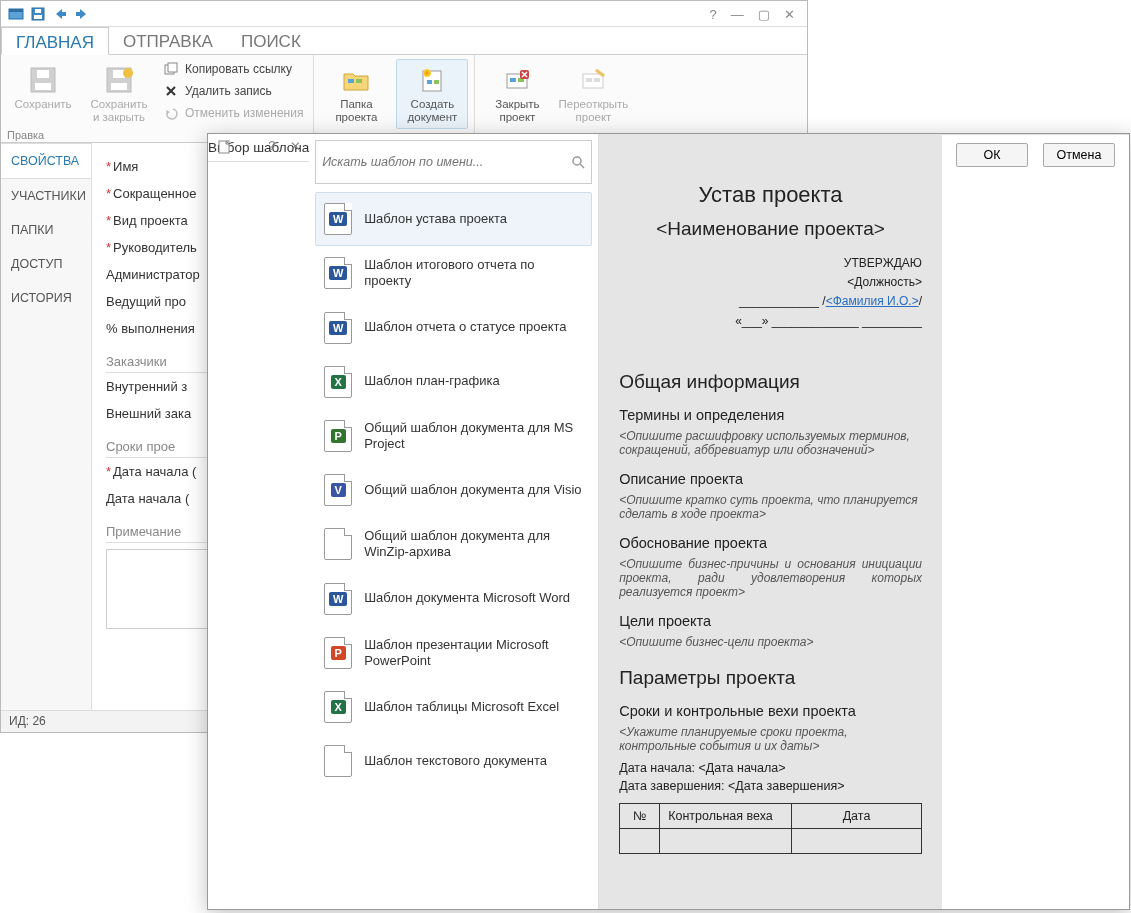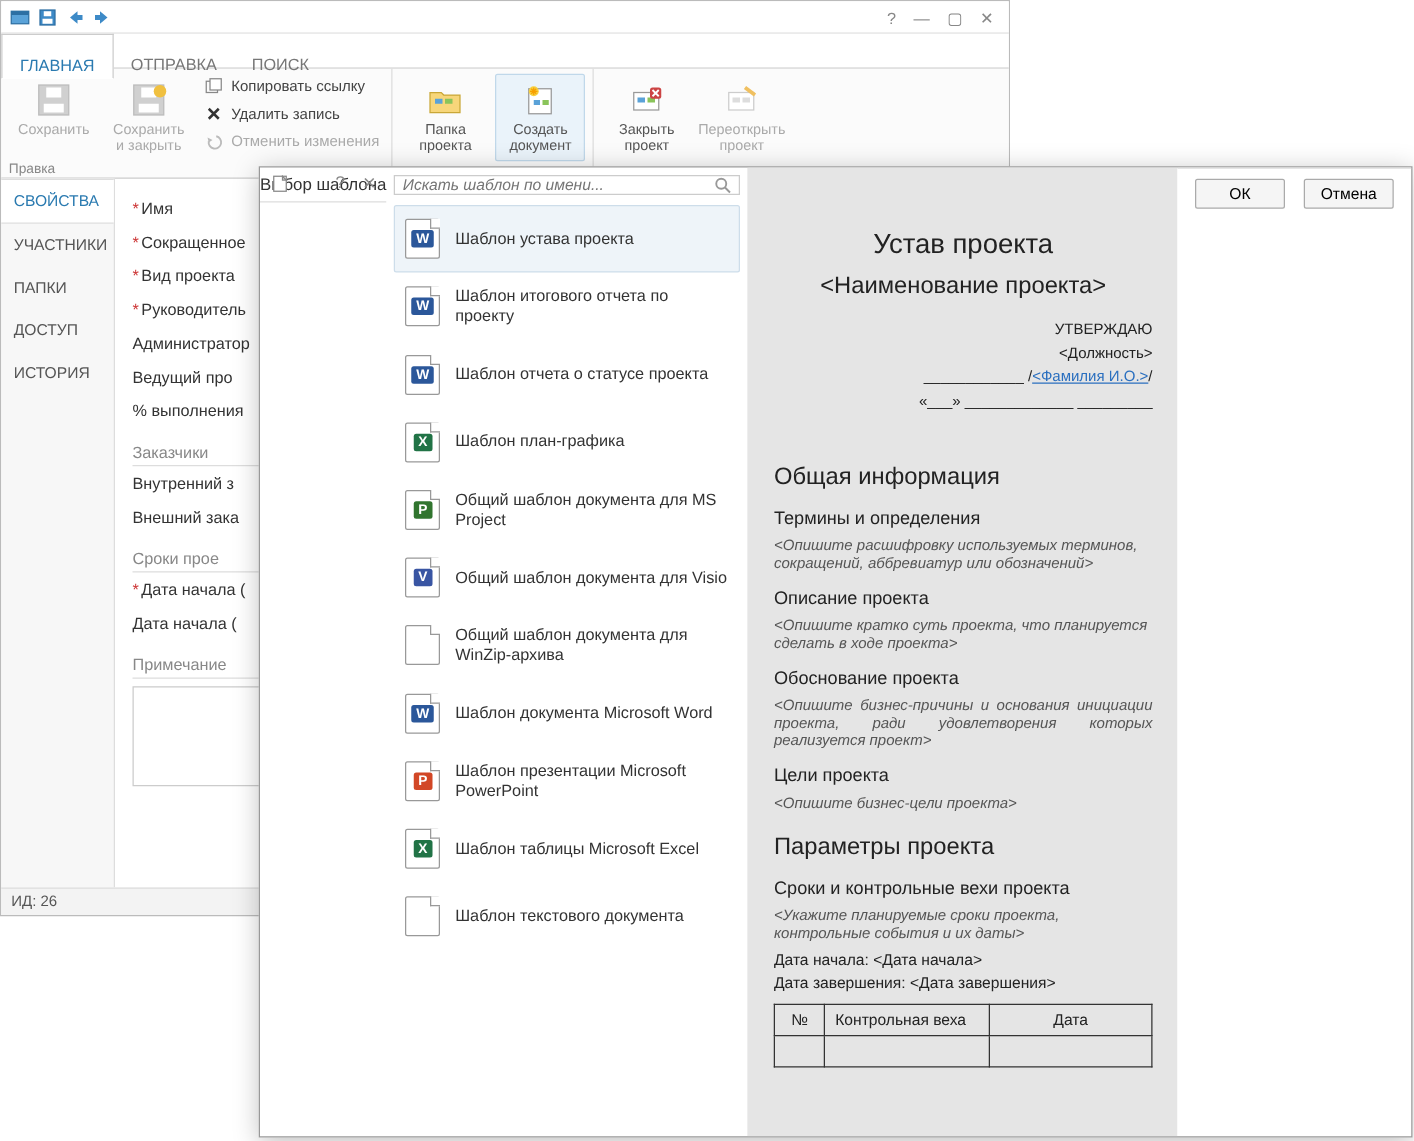--- a/index.html
+++ b/index.html
@@ -8,21 +8,21 @@
 
 .main-window { position: absolute; top: 0; left: 0; width: 808px; height: 733px; border: 1px solid #bbb; background: #fff; }
 .qat { height: 26px; background: #fff; display: flex; align-items: center; padding: 0 6px; gap: 4px; border-bottom: 1px solid #ddd; }
 .qat .icon { width: 18px; height: 18px; display: inline-flex; align-items: center; justify-content: center; }
 .title-bar { position: absolute; top: 0; left: 0; right: 0; height: 26px; display: flex; align-items: center; justify-content: center; pointer-events: none; }
 .title-bar span { font-size: 14px; color: #333; }
 .win-controls { position: absolute; top: 0; right: 0; height: 26px; display: flex; align-items: center; gap: 14px; padding: 0 12px; color: #888; }
 .win-controls span { cursor: pointer; }
 
 .ribbon-tabs { display: flex; height: 28px; border-bottom: 1px solid #ccc; background: #fff; }
-.ribbon-tab { padding: 17px 14px; font-size: 13px; color: #777; cursor: pointer; }
+.ribbon-tab { padding: 5px 14px; font-size: 17px; color: #777; cursor: pointer; }
 .ribbon-tab.active { color: #2a7ab0; border: 1px solid #ccc; border-bottom: 1px solid #fff; background: #fff; margin-bottom: -1px; }
 
 .ribbon-body { height: 88px; display: flex; border-bottom: 1px solid #ccc; background: #fbfbfb; }
 .ribbon-group { display: flex; flex-direction: column; border-right: 1px solid #ddd; padding: 4px 6px 1px 6px; }
 .ribbon-group-inner { display: flex; flex: 1; align-items: flex-start; gap: 4px; }
 .ribbon-group-label { font-size: 11px; color: #888; text-align: left; padding-bottom: 12px; }
 .big-btn { display: flex; flex-direction: column; align-items: center; justify-content: flex-start; width: 72px; padding: 4px 2px; cursor: pointer; border: 1px solid transparent; border-radius: 2px; color: #555;}
 .big-btn.disabled { color: #aaa; }
 .big-btn.highlight { border: 1px solid #c0d8ea; background: #eaf3fa; }
 .big-btn .icon { width: 32px; height: 32px; display: flex; align-items: center; justify-content: center; }
@@ -41,21 +41,21 @@
 .section-hdr { color: #888; border-bottom: 1px solid #ddd; padding: 8px 0 3px 0; margin-top: 4px; font-size: 13px;}
 .status-bar { position: absolute; bottom: 0; left: 0; right: 0; height: 22px; background: #f3f3f3; border-top: 1px solid #ddd; font-size: 12px; color: #555; padding: 3px 8px;}
 
 
 .dialog { position: absolute; top: 133px; left: 207px; width: 923px; height: 777px; border: 1px solid #999; background: #fff; box-shadow: 0 4px 20px rgba(0,0,0,0.25); display: flex; flex-direction: row; }
 .dialog-title { height: 28px; display: flex; align-items: center; justify-content: center; border-bottom: 1px solid #ddd; position: relative; font-size: 13.5px; color: #333;}
 .dialog-title .icon { position: absolute; left: 8px; top: 5px; }
 .dialog-title .dlg-controls { position: absolute; right: 8px; top: 4px; display: flex; gap: 14px; color: #888; }
 .dialog-body { flex: 1; display: flex; overflow: hidden; }
 .tpl-panel { width: 290px; border-right: 1px solid #ddd; display: flex; flex-direction: column; }
-.search-box { margin: 6px; border: 1px solid #ccc; display: flex; align-items: center; padding: 0 6px; }
+.search-box { margin: 6px; border: 1px solid #ccc; display: flex; align-items: center; padding: 14px 6px; }
 .search-box input { border: none; outline: none; flex: 1; font-size: 12.5px; font-style: italic; color: #999; background: transparent; }
 .tpl-list { flex: 1; overflow-y: auto; padding: 2px 6px; }
 .tpl-item { display: flex; align-items: center; gap: 12px; padding: 10px 8px; cursor: pointer; border: 1px solid transparent; border-radius: 2px;}
 .tpl-item.selected { background: #eef4f9; border: 1px solid #cdddea; }
 .tpl-icon { width: 28px; height: 32px; flex-shrink: 0; border: 1.5px solid #999; border-radius: 2px; position: relative; display:flex; align-items:center; justify-content:center; font-weight:bold; font-size:13px; color:#fff;}
 .tpl-icon .fold { position: absolute; top:-1px; right:-1px; width:8px; height:8px; background:#fff; border-left:1.5px solid #999; border-bottom:1.5px solid #999;}
 .tpl-label { font-size: 13px; color: #333; line-height: 1.25; }
 .preview { flex: 1; padding: 12px 20px; overflow: hidden; background: #e5e5e5; font-size: 13px; color:#222;}
 .preview h1 { font-size: 22px; text-align: center; font-weight: normal; margin: 36px 0 10px 0;}
 .preview .sub { font-size: 19px; text-align: center; margin-bottom: 14px;}

